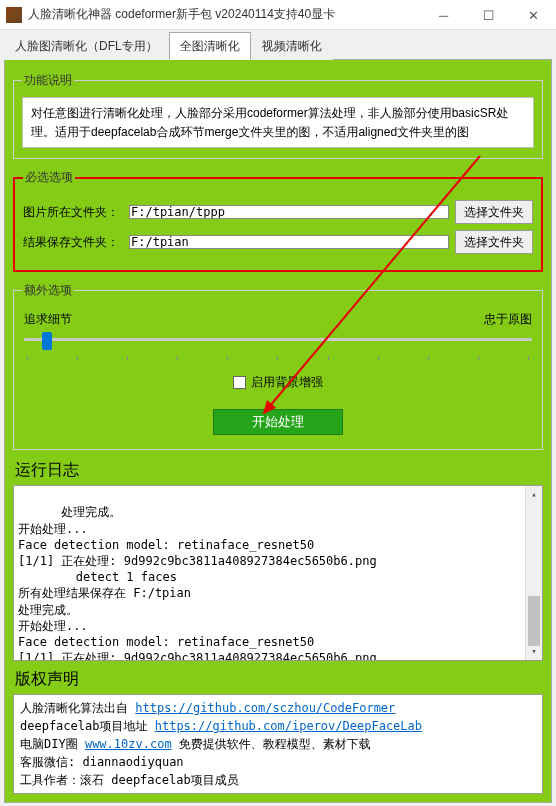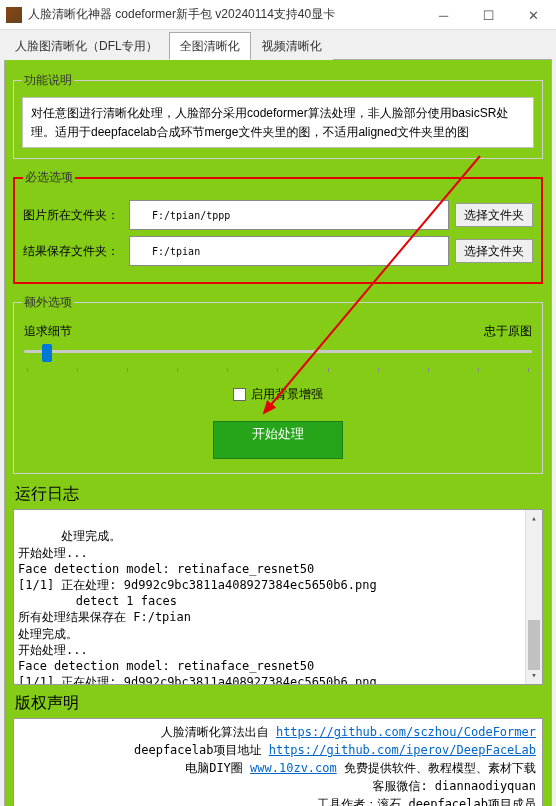--- a/index.html
+++ b/index.html
@@ -13,38 +13,38 @@
 .tabs { display: flex; background: #f0f0f0; }
 .tab { padding: 5px 10px 4px 10px; background: #f0f0f0; border: 1px solid transparent; border-bottom: none; font-size: 12px; color: #333; }
 .tab.active { background: #fff; border: 1px solid #aaa; border-bottom: 1px solid #fff; position: relative; z-index: 2; }
 .tabpanel { background: #84cc16; border: 1px solid #aaa; margin-top: -1px; padding: 6px 8px 8px 8px; }
 fieldset { border: 1px solid #d0d0d0; margin: 6px 0 10px 0; padding: 8px 8px 10px 8px; position: relative; }
 fieldset.redbox { border: 2px solid #e60000; }
 legend { font-size: 12px; padding: 0 2px; color: #333; }
 .desc-box { border: 1px solid #c0c0c0; background: #fff; padding: 6px 8px; font-size: 12px; line-height: 1.55; }
 .row { display: flex; align-items: center; gap: 6px; margin: 6px 0; }
 .row-label { width: 100px; text-align: left; }
-.text-input { flex: 1; height: 30px; border: 1px solid #888; padding: 0 22px; font-size: 10px; font-family: monospace, SimSun; }
+.text-input { flex: 1; height: 14px; border: 1px solid #888; padding: 0 1px; font-size: 12px; font-family: monospace, SimSun; }
 .btn { height: 24px; padding: 0 8px; background: #efefef; border: 1px solid #999; font-size: 12px; }
 .slider-labels { display: flex; justify-content: space-between; font-size: 12px; margin: 4px 2px; }
 .slider-wrap { padding: 0 2px 6px 2px; }
 .slider-track { position: relative; height: 24px; }
 .slider-line { position: absolute; top: 6px; left: 0; right: 0; height: 3px; background: #c9c9c9; border-radius: 1px; }
 .slider-thumb { position: absolute; top: 0; width: 10px; height: 18px; background: #0078d7; border-radius: 2px; }
 .ticks { display: flex; justify-content: space-between; padding: 0 3px; }
 .tick { width: 1px; height: 4px; background: #888; }
 .checkbox-row { display: flex; align-items: center; gap: 5px; margin: 8px 2px 18px 2px; font-size: 12px; justify-content: center; }
 .cb { width: 13px; height: 13px; border: 1px solid #666; background: #fff; }
-.start-btn { display: block; margin: 0 auto 4px auto; width: 130px; height: 38px; background: #26a51a; color: #fff; border: 1px solid #1a7d12; font-size: 13px; text-align: center; line-height: 24px; }
+.start-btn { display: block; margin: 0 auto 4px auto; width: 130px; height: 26px; background: #26a51a; color: #fff; border: 1px solid #1a7d12; font-size: 13px; text-align: center; line-height: 24px; }
 .log-box { border: 1px solid #999; background: #fff; height: 176px; overflow: hidden; font-family: "SimSun", monospace; font-size: 12px; line-height: 1.35; padding: 2px 4px; white-space: pre; position: relative; }
 .scrollbar { position: absolute; right: 0; top: 0; bottom: 0; width: 17px; background: #f0f0f0; border-left: 1px solid #ddd; }
 .scroll-thumb { position: absolute; left: 2px; right: 2px; top: 110px; height: 50px; background: #c1c1c1; }
 .scroll-arrow { position: absolute; left:0; right:0; height:17px; text-align:center; font-size:9px; color:#555; line-height:17px;}
 .link { color: #0066cc; text-decoration: underline; }
-.copyright { border: 1px solid #999; background: #fff; padding: 4px 6px; font-family: SimSun, monospace; font-size: 12px; line-height: 1.5; text-align: right; }
+.copyright { border: 1px solid #999; background: #fff; padding: 4px 6px; font-family: SimSun, monospace; font-size: 12px; line-height: 1.5; }
 .section-title { font-size: 16px; margin: 8px 0 4px 2px; }
 .arrow-svg { position: absolute; pointer-events: none; width: 556px; height: 806px; top: 0; left: 0; z-index: 10; }
 </style>
 </head>
 <body>
 
 <div class="titlebar">
   <div class="titlebar-icon"></div>
   <div class="titlebar-title">人脸清晰化神器 codeformer新手包 v20240114支持40显卡</div>
   <div class="window-controls">

